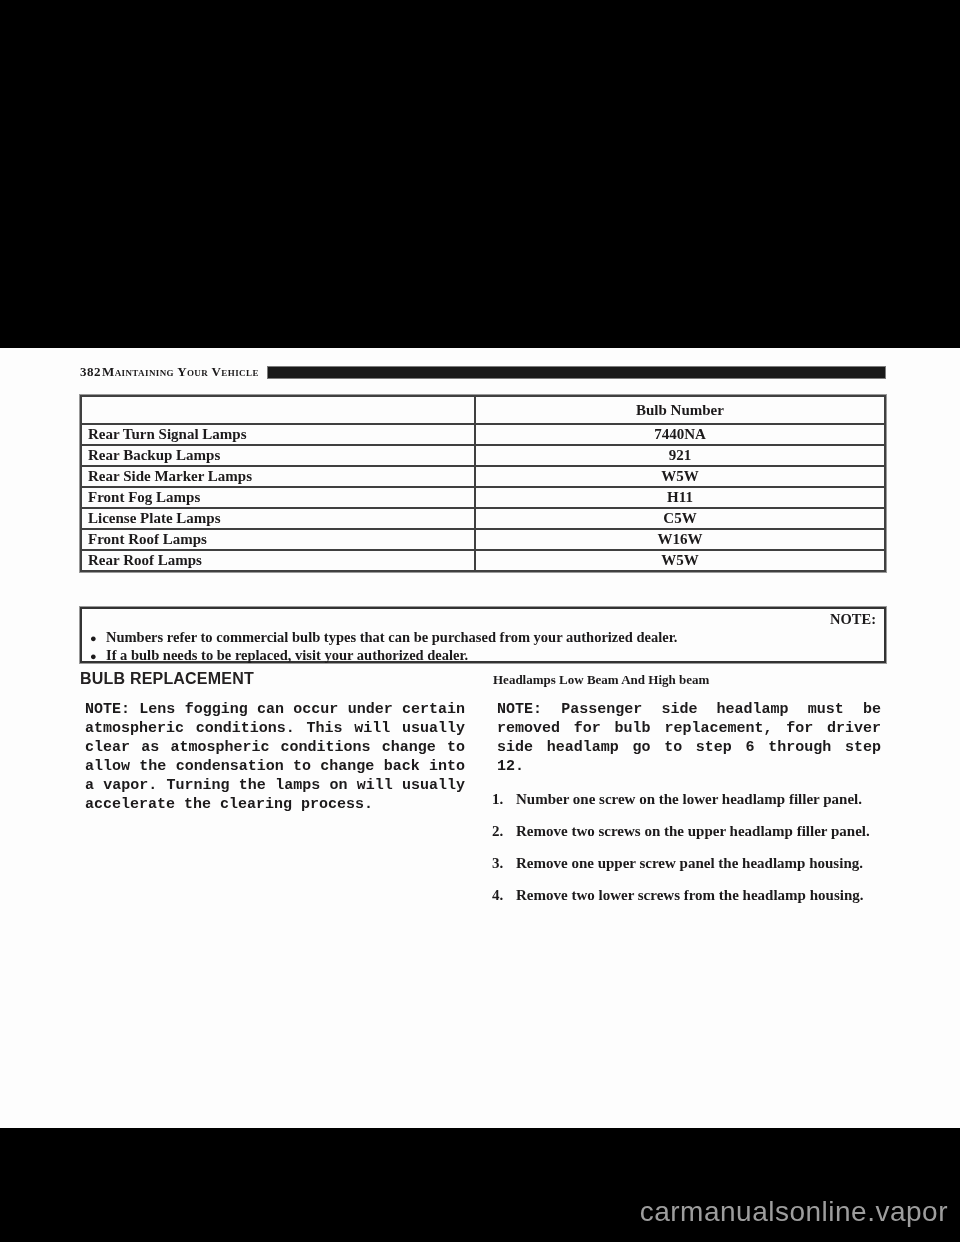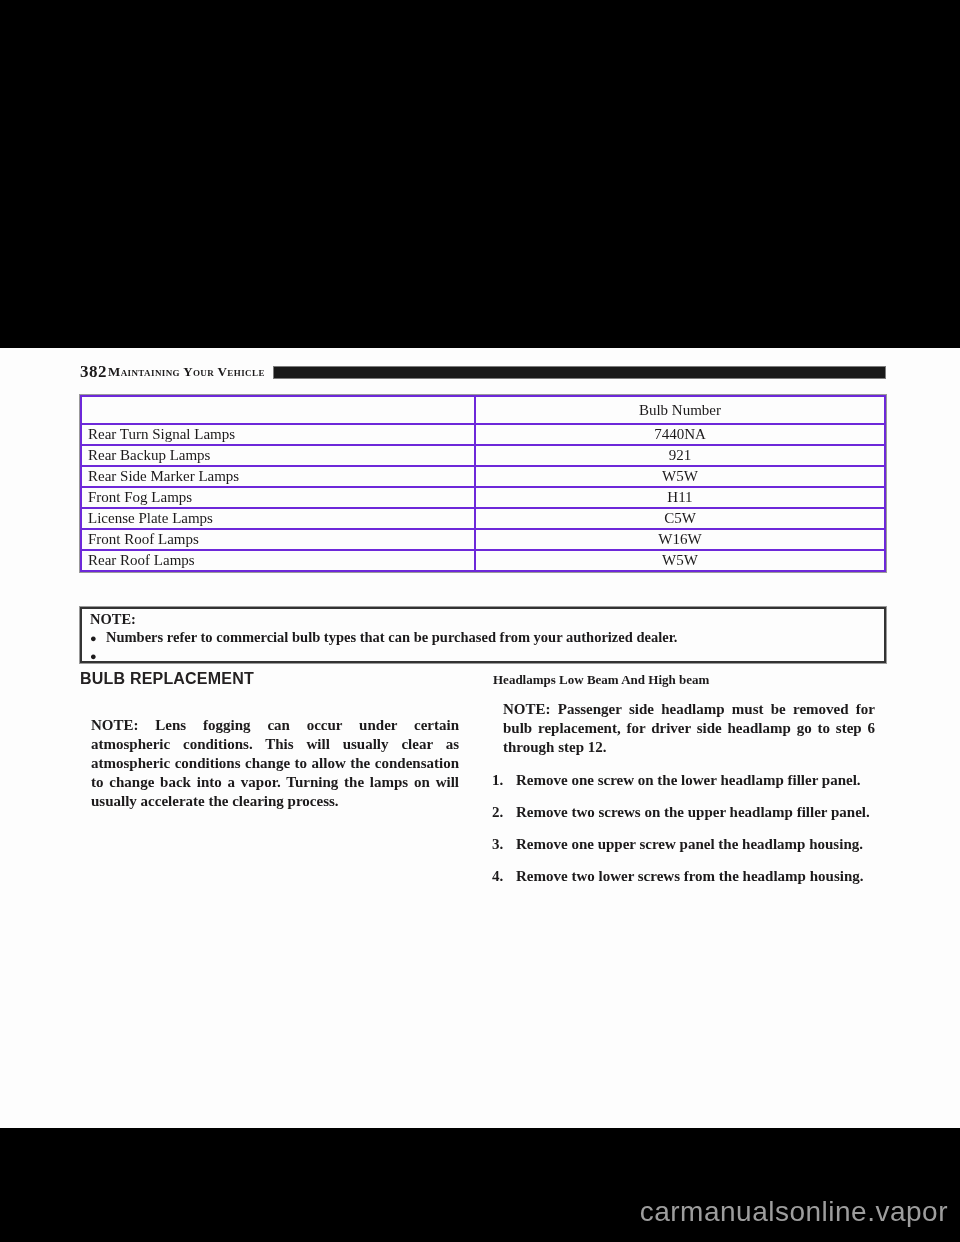--- a/index.html
+++ b/index.html
@@ -16,79 +16,79 @@
     width:960px;height:780px;
     background:#fdfdfd;
     color:#1c1a1b;
   }
   
   .running-header{
     position:absolute;left:80px;top:16px;width:806px;height:16px;
     display:flex;align-items:center;
   }
   .pg-num{
-    font-weight:bold;font-size:17px;letter-spacing:.5px;
+    font-weight:bold;font-size:13px;letter-spacing:.5px;
   }
   .chapter{
     font-weight:bold;font-size:13px;
     font-variant:small-caps;
     letter-spacing:.4px;
     margin-left:1px;
     white-space:nowrap;
   }
   .header-bar{
     flex:1;height:11px;margin-left:8px;
     background:#191919;
     border:1px solid #7c7c7c;
   }
   
   .bulb-table{
     position:absolute;left:80px;top:47px;width:806px;
     border-collapse:collapse;
     outline:1px solid #9a9a9a;
   }
   .bulb-table td,.bulb-table th{
-    border:2px solid #6d28d9;
-    font-size:15px;font-weight:normal;
+    border:2px solid #404040;
+    font-size:15px;font-weight:bold;
     padding:0 6px;
   }
   .bulb-table th{height:26px;text-align:center;}
   .bulb-table td{height:19px;}
   .bulb-table .lbl{width:49%;text-align:left;}
   .bulb-table .val{text-align:center;}
   
   .note-box{
     position:absolute;left:80px;top:259px;width:806px;height:56px;
     border:2px solid #333;
     outline:1px solid #9a9a9a;
     box-sizing:border-box;
     padding:2px 8px 0 8px;
     font-size:14.5px;font-weight:bold;
   }
-  .note-title{margin:0 0 1px 0;}
+  .note-title{margin:0 0 1px 0;text-align:right;}
   .note-bullet{display:flex;line-height:17px;}
   .note-bullet .dot{width:16px;text-align:left;font-size:11px;padding-top:1px;}
   
   .col-left{
     position:absolute;left:80px;top:322px;width:390px;
   }
   .col-right{
     position:absolute;left:492px;top:322px;width:394px;
   }
   .section-heading{
     font-family:"Liberation Sans", sans-serif;
     font-weight:bold;font-size:16px;letter-spacing:.2px;
-    margin:0 0 28px 0;color:#242122;
+    margin:0 0 12px 0;color:#242122;
   }
   .sub-heading{
     font-size:13px;font-weight:bold;margin:2px 0 12px 1px;
   }
   .body-par{
     font-size:15px;font-weight:bold;line-height:19px;
-    text-align:justify;margin:11px;
+    text-align:justify;margin:5px;font-family:Liberation Mono, monospace;
   }
   .steps{margin-top:14px;}
   .step{
     display:flex;
     font-size:15px;font-weight:bold;line-height:18px;
     margin-bottom:14px;
     text-align:justify;
   }
   .step .num{width:24px;flex:0 0 24px;}
   .step .txt{flex:1;}
@@ -148,35 +148,36 @@
     </table>
 
   <div class="note-box">
     <div class="note-title">NOTE:</div>
     <div class="note-bullet">
       <span class="dot">●</span>
       <span>Numbers refer to commercial bulb types that can be purchased from your authorized dealer.</span>
     </div>
     <div class="note-bullet">
       <span class="dot">●</span>
+      <span>If a bulb needs to be replaced, visit your authorized dealer.</span>
     </div>
   </div>
 
   <div class="col-left">
     <h2 class="section-heading">BULB REPLACEMENT</h2>
     <p class="body-par">NOTE: Lens fogging can occur under certain atmospheric conditions. This will usually clear as atmospheric conditions change to allow the condensation to change back into a vapor. Turning the lamps on will usually accelerate the clearing process.</p>
   </div>
 
   <div class="col-right">
     <h3 class="sub-heading">Headlamps Low Beam And High beam</h3>
     <p class="body-par">NOTE: Passenger side headlamp must be removed for bulb replacement, for driver side headlamp go to step 6 through step 12.</p>
     <div class="steps">
       <div class="step">
         <span class="num">1.</span>
-        <span class="txt">Remove one screw on the lower headlamp filler panel.</span>
+        <span class="txt">Number one screw on the lower headlamp filler panel.</span>
       </div>
       <div class="step">
         <span class="num">2.</span>
         <span class="txt">Remove two screws on the upper headlamp filler panel.</span>
       </div>
       <div class="step">
         <span class="num">3.</span>
         <span class="txt">Remove one upper screw panel the headlamp housing.</span>
       </div>
       <div class="step">

